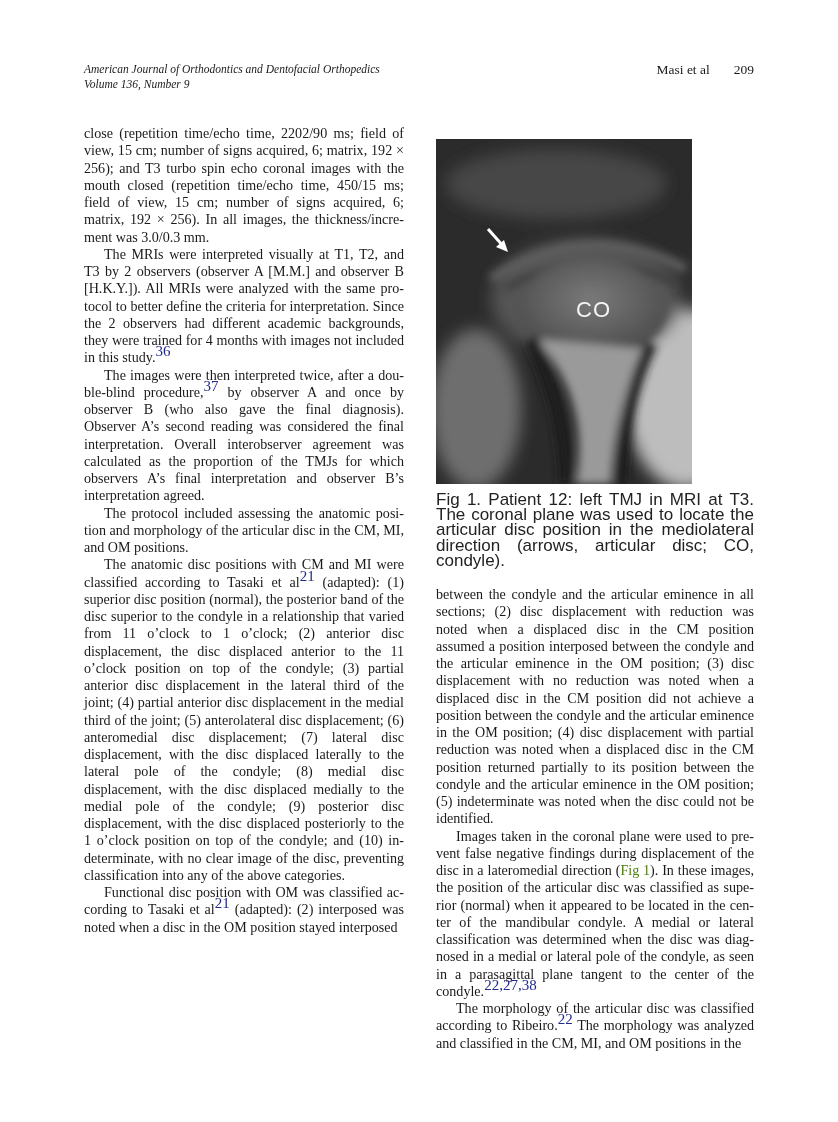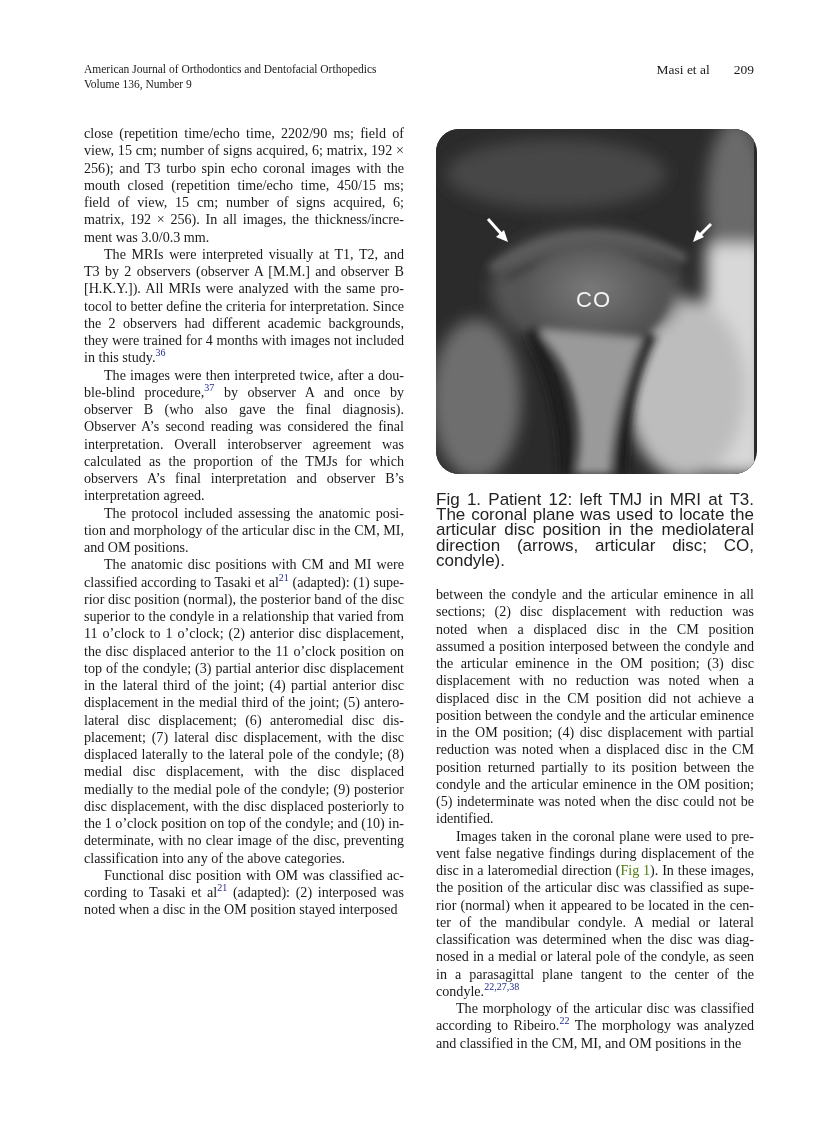--- a/index.html
+++ b/index.html
@@ -1,28 +1,28 @@
 <!DOCTYPE html>
 <html><head>
 <meta charset="utf-8">
 <style>
   html, body { margin: 0; padding: 0; background: #ffffff; }
   body { width: 838px; height: 1122px; position: relative; overflow: hidden; color: #1a1a1a; }
   .running-head { position: absolute; top: 62px; left: 84px; width: 670px; font-family: "Liberation Serif", serif; font-size: 11.5px; line-height: 15px; }
-  .rh-left { position: absolute; left: 0; top: 0; }
+  .rh-left { position: absolute; left: 0; top: 0; font-style: italic; }
   .rh-right { position: absolute; right: 0; top: 0; font-size: 13.5px; }
   .rh-right span { margin-left: 24px; }
   .col { position: absolute; font-family: "Liberation Serif", serif; font-size: 14.1px; line-height: 17.25px; text-align: justify; hyphens: manual; }
   .col-left { left: 84px; top: 125px; width: 320px; }
   .col-right { left: 436px; top: 586px; width: 318px; }
   .col p { margin: 0; text-indent: 0; }
   .col p.ind { text-indent: 20px; }
-  sup { font-size: 10px; line-height: 0; vertical-align: 6px; color: #1f2a8a; }
+  sup { font-size: 15px; line-height: 0; vertical-align: 6px; color: #1f2a8a; }
   .link { color: #4d7c0f; }
-  .figure { position: absolute; left: 436px; top: 129px; width: 321px; height: 345px; overflow: hidden; background: #2a2a2a; border-radius: 23px; }
+  .figure { position: absolute; left: 436px; top: 139px; width: 256px; height: 345px; overflow: hidden; background: #2a2a2a; }
   .caption { position: absolute; left: 436px; top: 492px; width: 318px; font-family: "Liberation Sans", sans-serif; font-size: 17px; line-height: 15.2px; text-align: justify; color: #222; }
   .co-label { position: absolute; left: 140px; top: 158px; font-family: "Liberation Sans", sans-serif; font-size: 22px; color: #f4f4f4; letter-spacing: 1px; }
 </style>
 </head>
 <body>
 
 <header class="running-head">
   <div class="rh-left">
     <div>American Journal of Orthodontics and Dentofacial Orthopedics</div>
     <div>Volume 136, Number 9</div>

